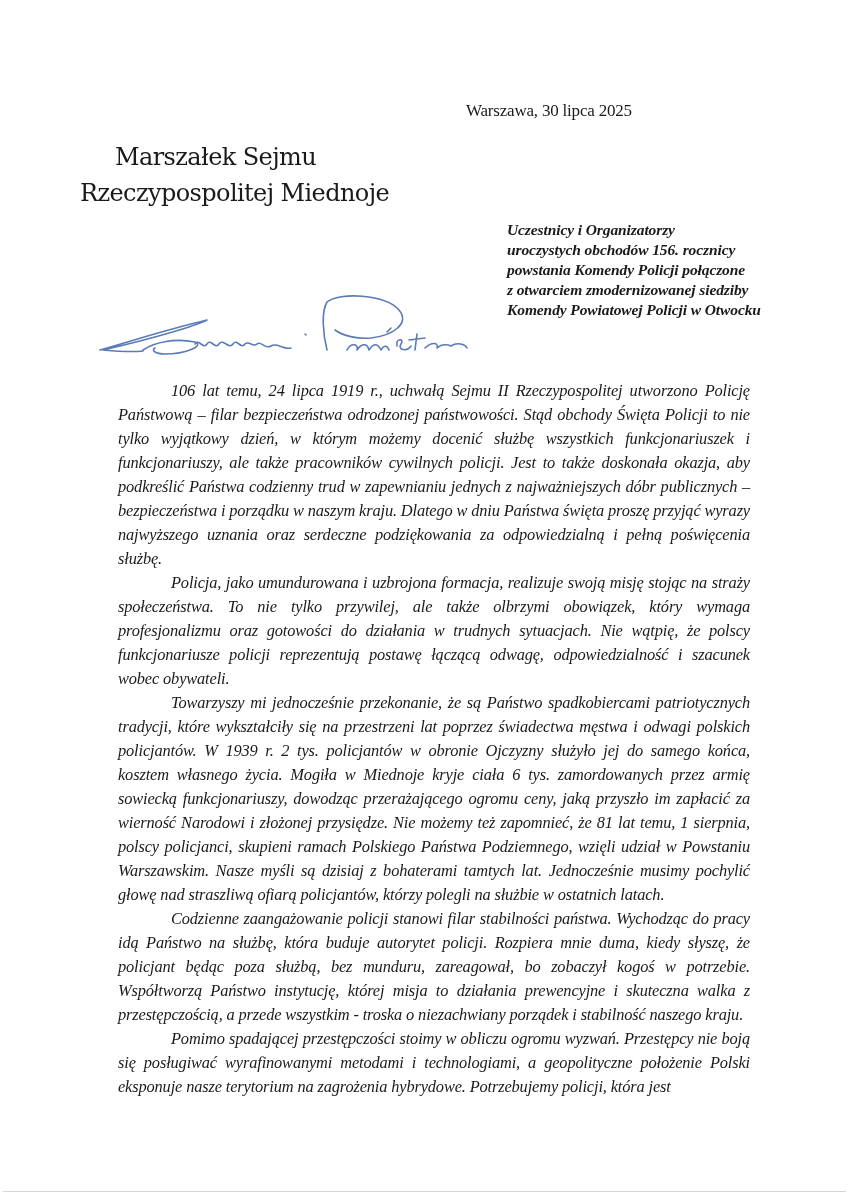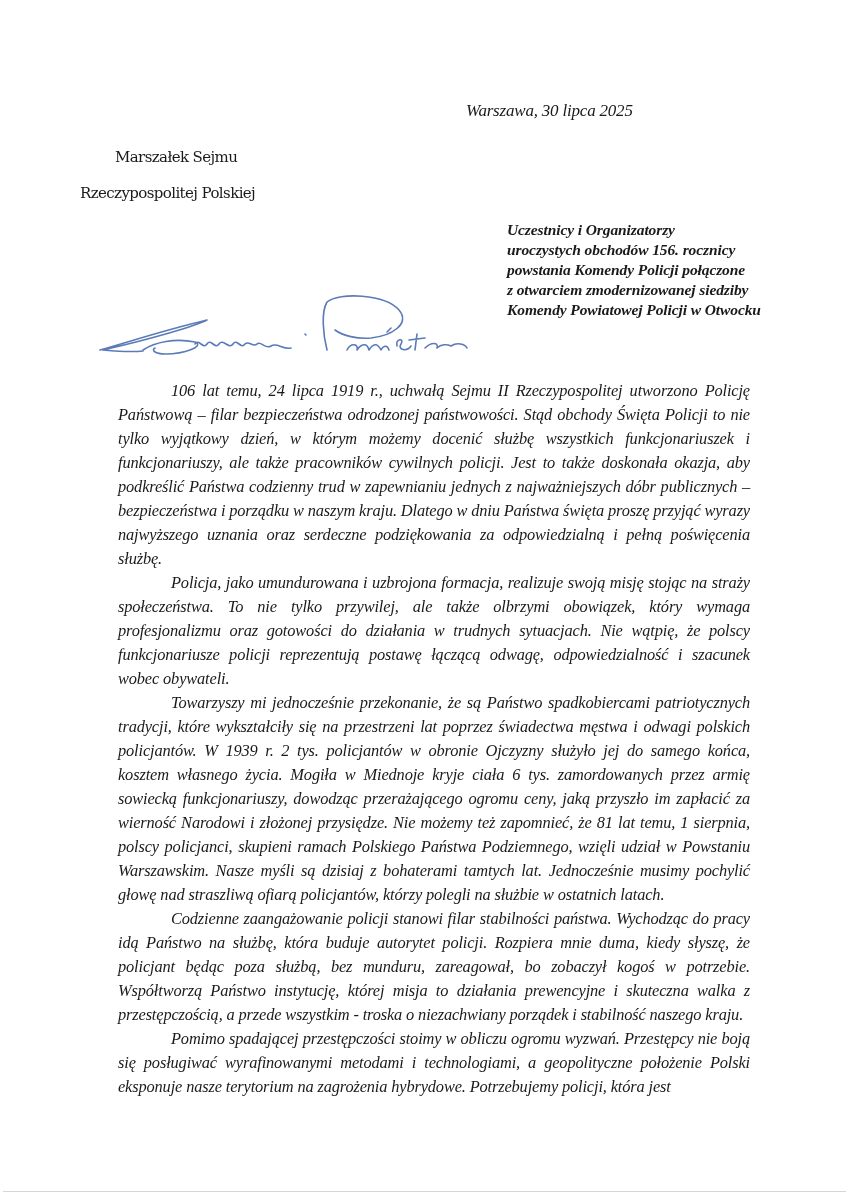--- a/index.html
+++ b/index.html
@@ -1,40 +1,40 @@
 <!DOCTYPE html>
 <html><head>
   <meta charset="utf-8">
   <style>
     html, body { margin: 0; padding: 0; background: #ffffff; }
     body { width: 849px; height: 1200px; position: relative; overflow: hidden; color: #1a1a1a; }
     .page { position: absolute; left: 0; top: 0; width: 849px; height: 1200px; background: #fff; }
-    .date { position: absolute; left: 466px; top: 101px; font-family: "Liberation Serif", serif; font-style: italic; font-size: 17px; letter-spacing: -0.2px; }
-    .addressee { position: absolute; left: 80px; top: 139px; font-family: "DejaVu Serif", serif; font-size: 15px; letter-spacing: -0.6px; line-height: 36px; }
+    .date { position: absolute; left: 466px; top: 101px; font-family: "Liberation Serif", serif; font-size: 17px; letter-spacing: -0.2px; }
+    .addressee { position: absolute; left: 80px; top: 139px; font-family: "DejaVu Serif", serif; font-size: 24px; letter-spacing: -0.6px; line-height: 36px; }
     .addressee div { white-space: nowrap; }
     .addressee .l1 { padding-left: 35px; }
     .recipients { position: absolute; left: 462px; top: 220px; font-family: "Liberation Serif", serif; font-style: italic; font-weight: bold; font-size: 15.5px; line-height: 20px; letter-spacing: -0.1px; }
     .recipients div { white-space: nowrap; margin-left: 45px; }
     .signature { position: absolute; left: 95px; top: 292px; width: 400px; height: 75px; }
     .signature path { fill: none; stroke: #5b7bb8; stroke-width: 1.6; stroke-linecap: round; stroke-linejoin: round; }
     .body-text { position: absolute; left: 118px; top: 379px; width: 632px; font-family: "Liberation Serif", serif; font-style: italic; font-size: 16.4px; line-height: 24px; text-align: justify; letter-spacing: -0.15px; }
     .body-text p { margin: 0; text-indent: 53px; }
     .scan-edge { position: absolute; left: 3px; right: 3px; top: 1191px; height: 1px; background: #d6d6d6; }
     .sig-label { position: absolute; width: 1px; height: 1px; overflow: hidden; clip: rect(0 0 0 0); }
   </style>
 </head>
 <body>
 
 <div class="page">
 
   <div class="date">Warszawa, 30 lipca 2025</div>
 
   <div class="addressee">
     <div class="l1">Marszałek Sejmu</div>
-    <div class="l2">Rzeczypospolitej Polskiej</div>
+    <div class="l2">Rzeczypospolitej Miednoje</div>
   </div>
 
   <div class="recipients">
     <div>Uczestnicy i Organizatorzy</div>
     <div>uroczystych obchodów 156. rocznicy</div>
     <div>powstania Komendy Policji połączone</div>
     <div>z otwarciem zmodernizowanej siedziby</div>
     <div>Komendy Powiatowej Policji w Otwocku</div>
   </div>
 

